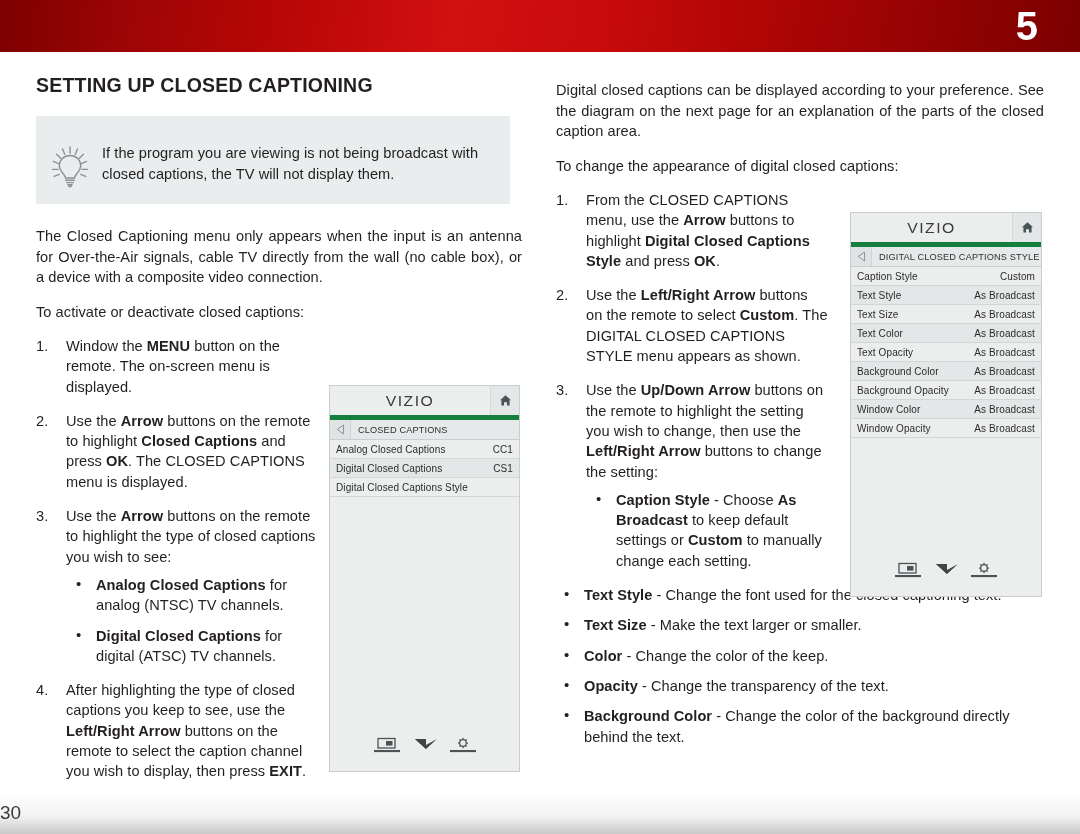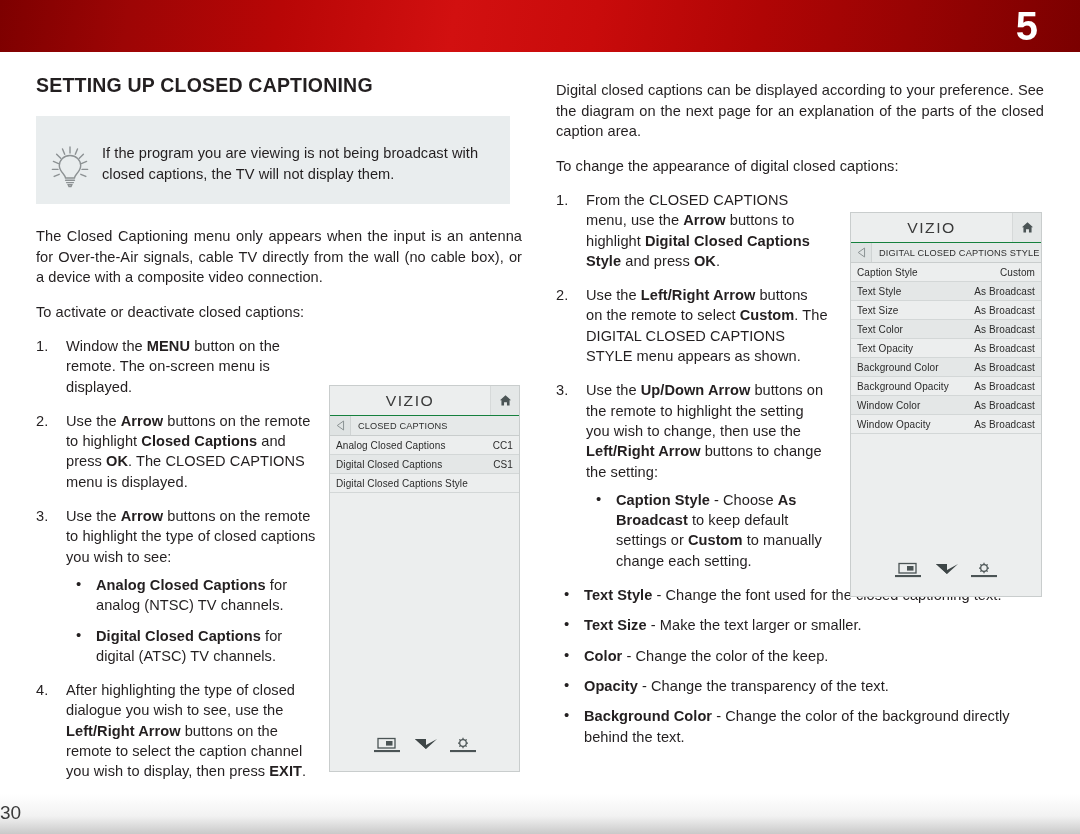--- a/index.html
+++ b/index.html
@@ -161,21 +161,21 @@
   #tv-menu-captions-style {
     left: 850px;
     top: 212px;
     width: 192px;
     height: 385px;
   }
   .tv-brandbar {
     display: flex;
     align-items: stretch;
     height: 29px;
-    border-bottom: 1px solid #15803d;
+    border-bottom: 5px solid #15803d;
     background: #eceeee;
   }
   .tv-brand {
     flex: 1 1 auto;
     display: flex;
     align-items: center;
     justify-content: center;
     font-size: 15px;
     font-weight: normal;
     letter-spacing: 1.4px;
@@ -304,21 +304,21 @@
 
   <p class="body narrow">To activate or deactivate closed captions:</p>
 
   <ol class="steps" id="left-steps" style="width:285px;">
       <li><span class="num">1.</span><span>Window the </span><b>MENU</b><span> button on the remote. The on-screen menu is displayed.</span></li>
       <li><span class="num">2.</span><span>Use the </span><b>Arrow</b><span> buttons on the remote to highlight </span><b>Closed Captions</b><span> and press </span><b>OK</b><span>. The CLOSED CAPTIONS menu is displayed.</span></li>
       <li><span class="num">3.</span><span>Use the </span><b>Arrow</b><span> buttons on the remote to highlight the type of closed captions you wish to see:</span><ul class="bullets">
           <li><span class="dot">•</span><b>Analog Closed Captions</b><span> for analog (NTSC) TV channels.</span></li>
           <li><span class="dot">•</span><b>Digital Closed Captions</b><span> for digital (ATSC) TV channels.</span></li>
         </ul></li>
-      <li><span class="num">4.</span><span>After highlighting the type of closed dialogue you wish to see, use the </span><b>Left/Right Arrow</b><span> buttons on the remote to select the caption channel you wish to display, then press </span><b>EXIT</b><span>.</span></li>
+      <li><span class="num">4.</span><span>After highlighting the type of closed captions you keep to see, use the </span><b>Left/Right Arrow</b><span> buttons on the remote to select the caption channel you wish to display, then press </span><b>EXIT</b><span>.</span></li>
     </ol>
 </div>
 
 <div class="column col-right">
 
 
   <p class="body">Digital closed captions can be displayed according to your preference. See the diagram on the next page for an explanation of the parts of the closed caption area.</p>
 
   <p class="body narrow">To change the appearance of digital closed captions:</p>
 

